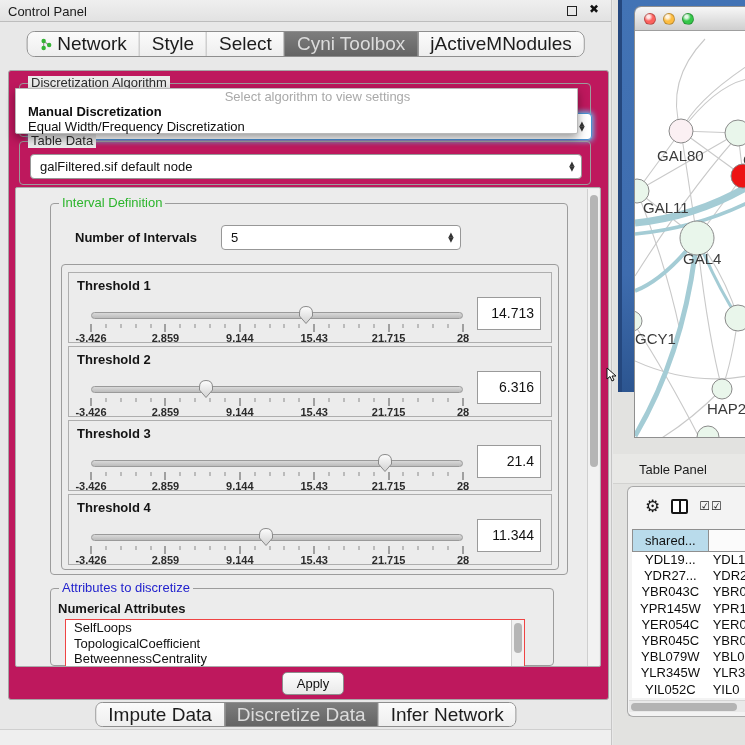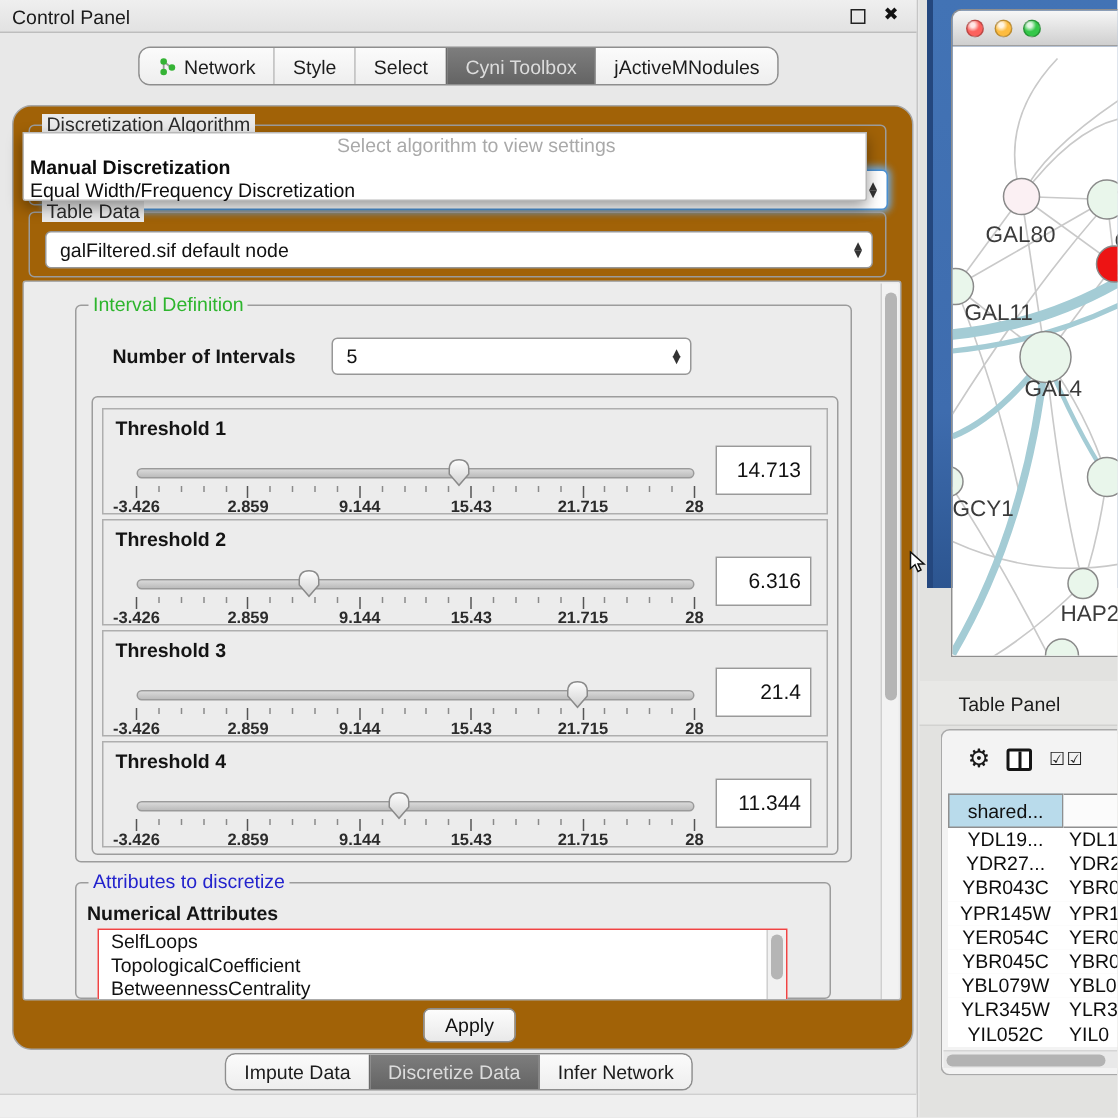--- a/index.html
+++ b/index.html
@@ -10,42 +10,42 @@
 
   
   #control-panel { position:absolute; left:0; top:0; width:612px; height:745px; background:#e8e8e8; border-right:1px solid #c6c6c6; }
   #cp-titlebar { position:absolute; left:0; top:0; width:100%; height:22px; background:linear-gradient(#efefef,#e2e2e2); border-bottom:1px solid #bdbdbd; }
   #cp-title { position:absolute; left:8px; top:4px; font-size:13px; color:#1a1a1a; }
   #cp-float { position:absolute; right:34px; top:6px; width:10px; height:10px; border:1.5px solid #222; background:transparent; }
   #cp-close { position:absolute; right:12px; top:2px; font-size:12px; font-weight:bold; color:#111; font-family:"DejaVu Sans",sans-serif; }
 
   
   #top-tabs { position:absolute; top:31px; left:50%; transform:translateX(-50%); display:inline-flex; border:1px solid #8e8e8e; border-radius:8px; overflow:hidden; background:#f4f4f4; height:26px; }
-  .tab { display:flex; align-items:center; gap:5px; padding:0 12px; font-size:13px; color:#1c1c1c; border-left:1px solid #bdbdbd; background:linear-gradient(#fbfbfb,#eee); white-space:nowrap; }
+  .tab { display:flex; align-items:center; gap:5px; padding:0 12px; font-size:19px; color:#1c1c1c; border-left:1px solid #bdbdbd; background:linear-gradient(#fbfbfb,#eee); white-space:nowrap; }
   .tab:first-child { border-left:none; }
   .tab.sel { background:linear-gradient(#7d7d7d,#646464); color:#dcdcdc; border-left-color:#6a6a6a; }
   .tab.sel + .tab { border-left-color:#6a6a6a; }
 
   
-  #main-box { position:absolute; left:8px; top:70px; width:601px; height:630px; background:#a16207; border:1px solid #a6a6a6; border-radius:13px; }
+  #main-box { position:absolute; left:8px; top:70px; width:601px; height:630px; background:#be185d; border:1px solid #a6a6a6; border-radius:3px; }
 
   .groupbox { position:absolute; border:1px solid #9c9c9c; border-radius:4px; }
   .gb-title { position:absolute; top:-8px; left:8px; background:#eaeaea; padding:0 3px; font-size:13px; color:#2c2c2c; line-height:14px; white-space:nowrap; }
   .gb-title.green { color:#2db52d; background:#ececec; }
   .gb-title.blue { color:#2323cd; background:#ececec; }
 
   .combo { position:absolute; background:#fff; border:1px solid #979797; border-radius:4px; font-size:13px; color:#111; display:flex; align-items:center; }
   .combo .combo-text { padding-left:9px; flex:1; white-space:nowrap; overflow:hidden; }
   .combo .spin { width:18px; display:flex; flex-direction:column; align-items:center; justify-content:center; line-height:5px; font-size:7px; color:#333; font-family:"DejaVu Sans",sans-serif; }
   .combo.focusring { box-shadow:0 0 5px 2px #6fa8dc; border-color:#4a8fd0; }
 
   
   #algo-popup { position:absolute; left:15px; top:88px; width:563px; height:46px; background:#fff; border:1px solid #b9b9b9; border-radius:0 0 2px 2px; box-shadow:0 4px 10px rgba(0,0,0,.4); z-index:30; }
   .popup-placeholder { text-align:center; color:#a9a9a9; font-size:13px; line-height:15px; padding-top:0;margin-left:42px; }
-  .popup-opt { font-size:13px; line-height:15px; padding-left:4px; color:#0d0d0d; white-space:nowrap; }
+  .popup-opt { font-size:13px; line-height:15px; padding-left:12px; color:#0d0d0d; white-space:nowrap; }
   .popup-opt.bold { font-weight:bold; }
 
   
   #scroll-panel { position:absolute; left:14px; top:186px; width:586px; height:480px; background:#ececec; border:1px solid #ababab; border-radius:2px; overflow:hidden; }
   #scroll-panel .gb-title { background:#ececec; }
 
   .vscroll { position:absolute; right:1px; top:1px; width:12px; height:478px; background:#f2f2f2; border-left:1px solid #cfcfcf; }
   .vscroll .thumb { position:absolute; left:1.5px; top:6px; width:8px; height:272px; background:#b5b5b5; border-radius:5px; }
 
   #interval-group { left:34px; top:15px; width:518px; height:372px; }

